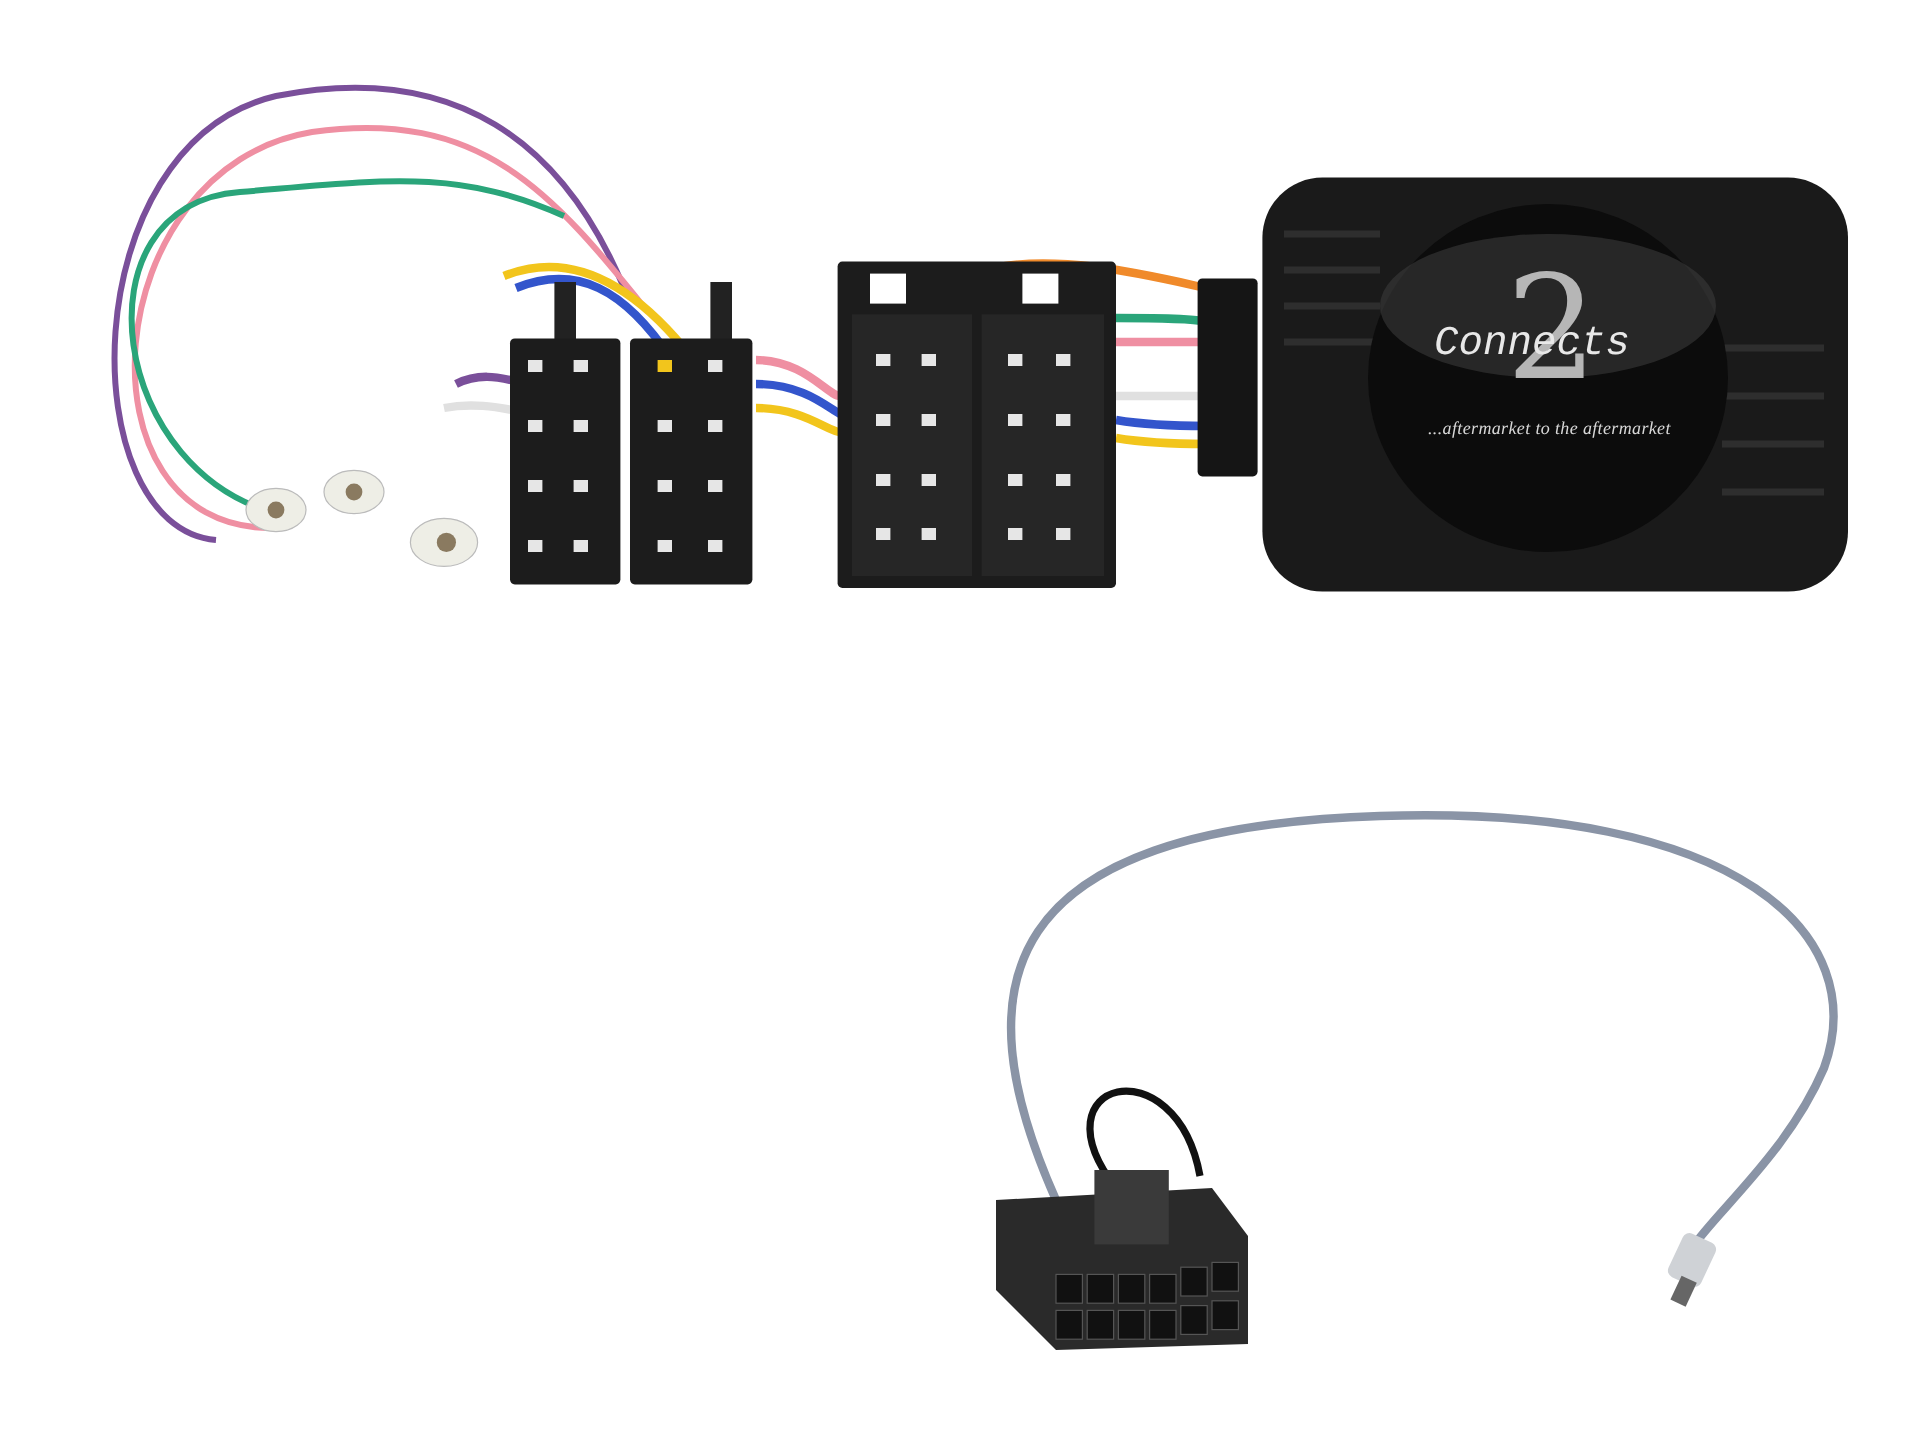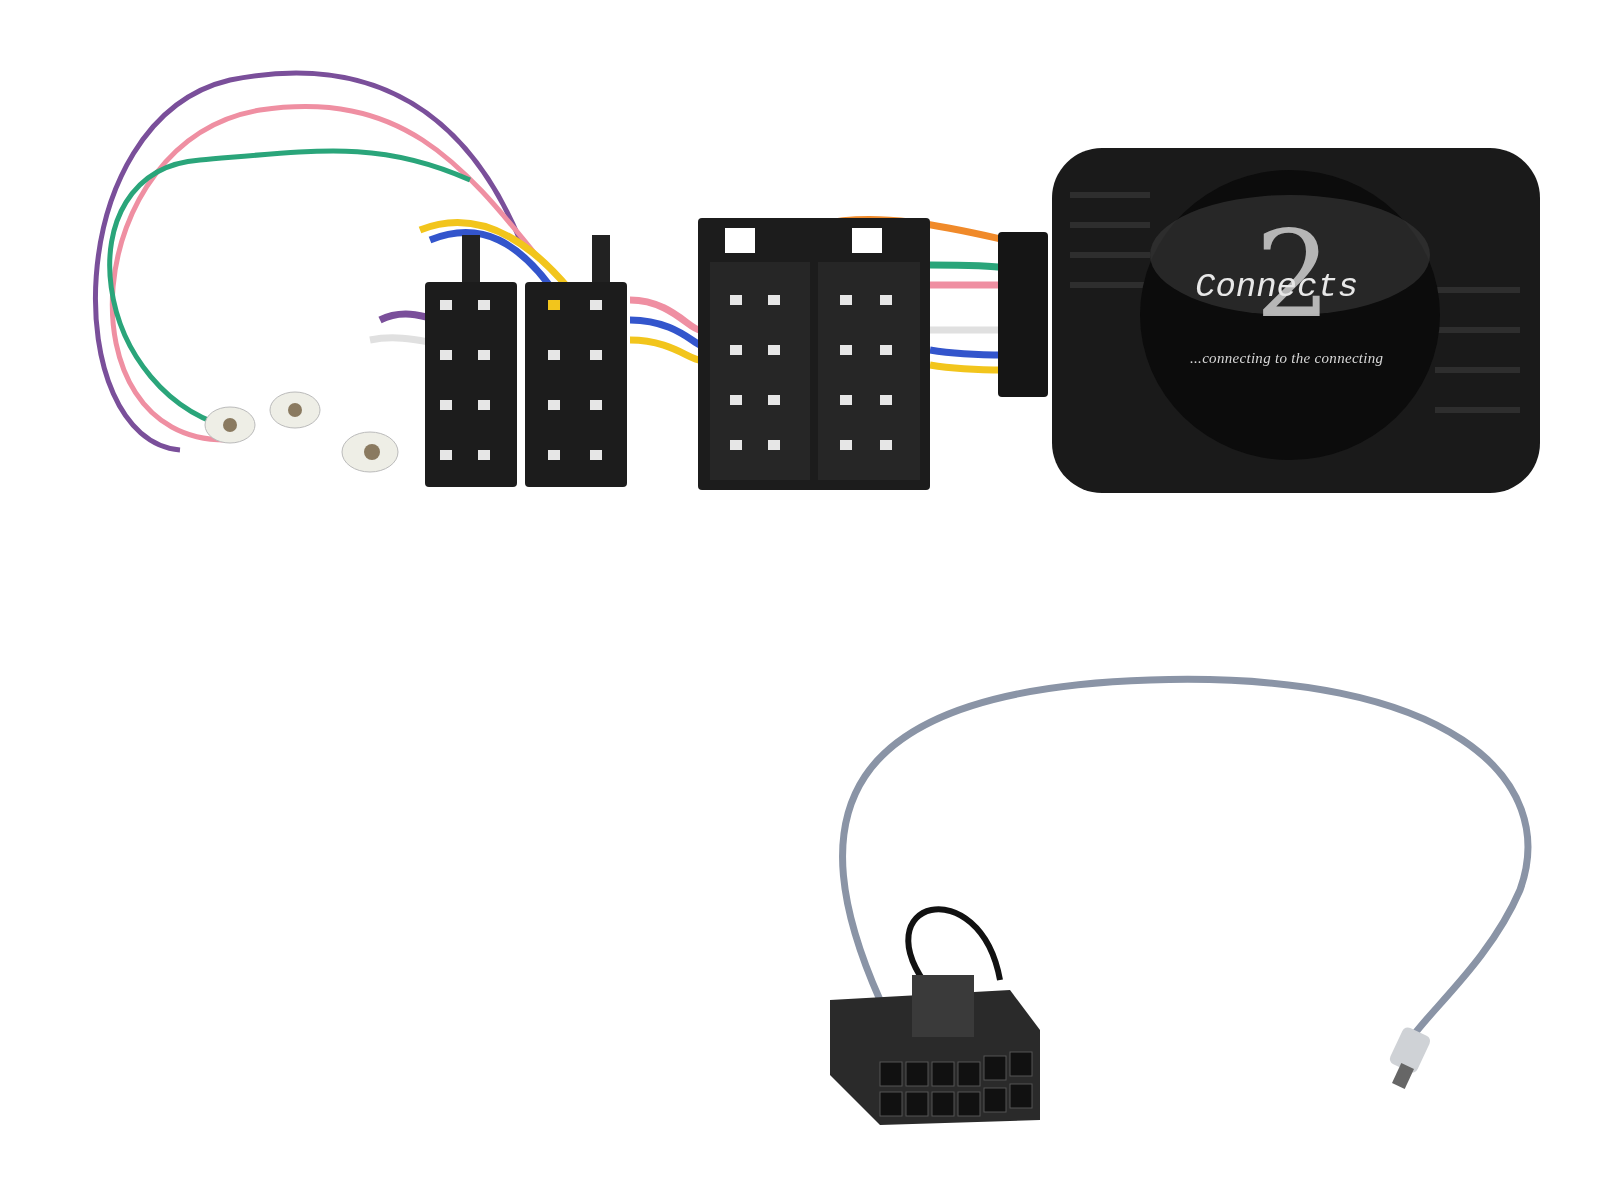--- a/index.html
+++ b/index.html
@@ -132,13 +132,13 @@
     </g>
   </g>
   <g>
     <rect x="1395" y="1030" width="30" height="40" rx="6" fill="#cfd2d6" transform="rotate(25 1410 1050)"></rect>
     <rect x="1396" y="1065" width="14" height="22" fill="#666" transform="rotate(25 1403 1076)"></rect>
   </g>
 </svg>
 
 <div class="two">2</div>
 <div class="brand">Connects</div>
-<div class="tagline">...connecting to the connecting</div>
+<div class="tagline">...aftermarket to the aftermarket</div>
 
 </body></html>

